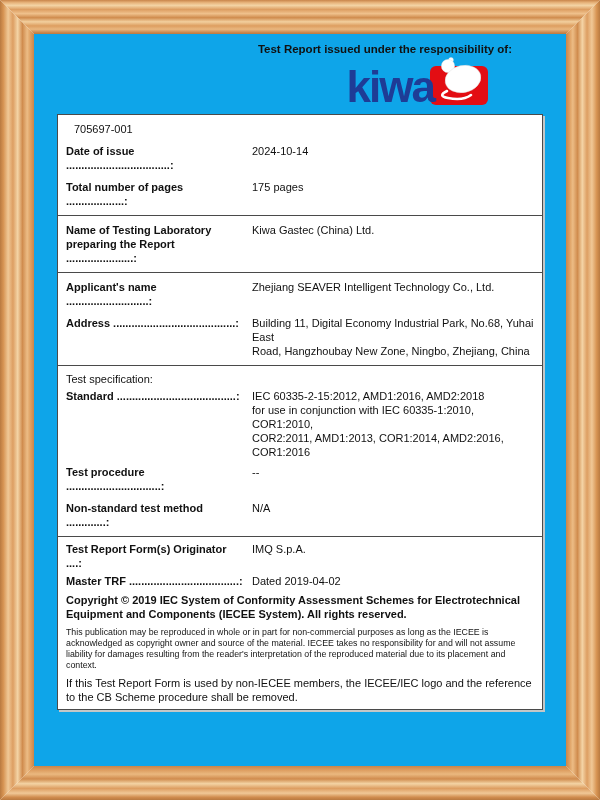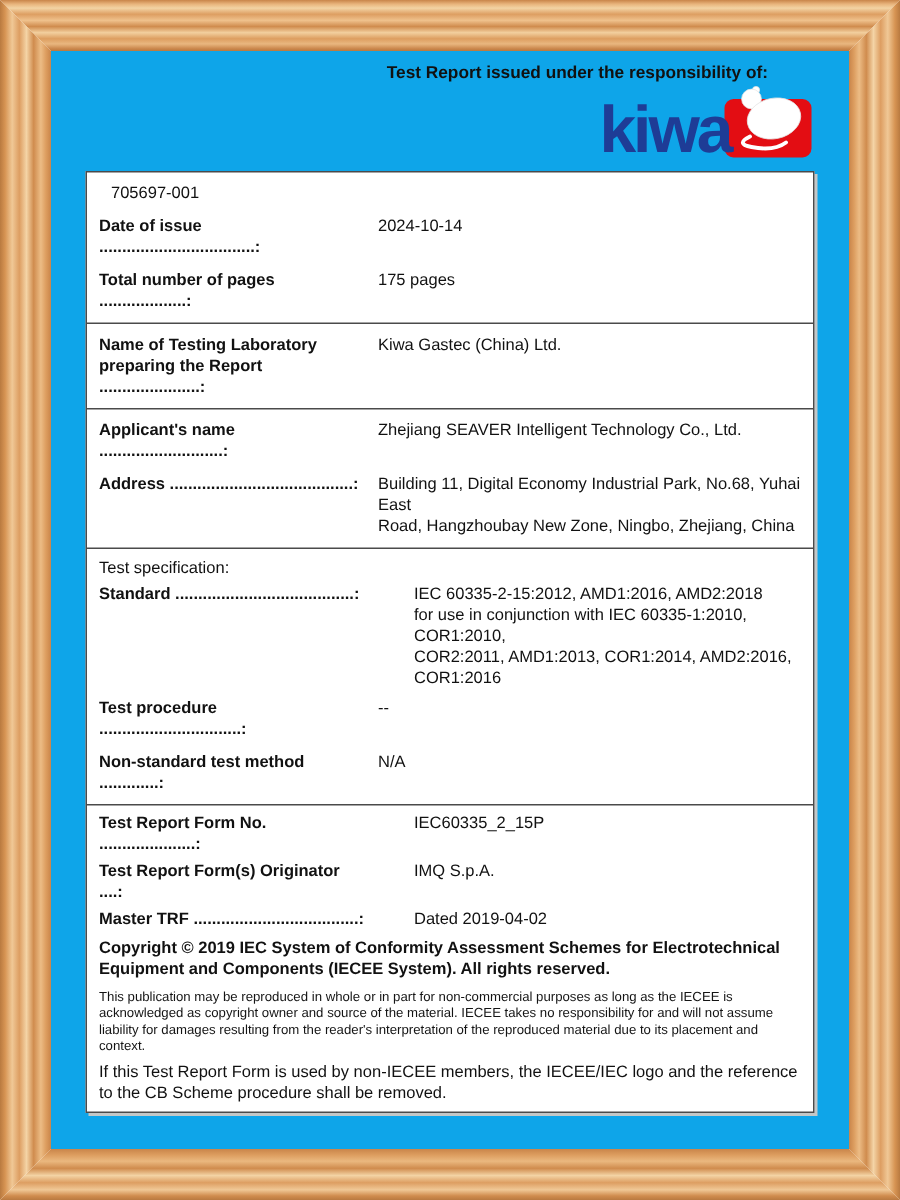--- a/index.html
+++ b/index.html
@@ -16,36 +16,36 @@
   .wood-bottom{bottom:0;clip-path:polygon(34px 0,calc(100% - 34px) 0,100% 100%,0 100%);
     background:linear-gradient(0deg,#b97a40 0%,#d08c4e 8%,#f0c896 20%,#dd9e62 34%,#f3d3a4 48%,#d08c4e 62%,#eab87f 76%,#dd9e60 88%,#c9854a 100%);}
   .wood-v{top:0;bottom:0;width:34px;
     background:linear-gradient(90deg,#b97a40 0%,#d79453 10%,#f0c896 24%,#dd9e62 38%,#f4d4a6 52%,#d08c4e 66%,#ecbc85 80%,#dd9e60 90%,#c9854a 100%);}
   .wood-left{left:0;clip-path:polygon(0 0,100% 34px,100% calc(100% - 34px),0 100%);}
   .wood-right{right:0;clip-path:polygon(100% 0,100% 100%,0 calc(100% - 34px),0 34px);
     background:linear-gradient(270deg,#b97a40 0%,#d79453 10%,#f0c896 24%,#dd9e62 38%,#f4d4a6 52%,#d08c4e 66%,#ecbc85 80%,#dd9e60 90%,#c9854a 100%);}
   
   .page{position:absolute;top:34px;left:34px;right:34px;bottom:34px;background:#0ea5e9;z-index:2;}
   .resp-line{margin-top:9px;padding-right:54px;text-align:right;font-weight:bold;font-size:11.5px;}
-  .logo-wrap{display:flex;justify-content:flex-end;align-items:flex-end;padding-right:23px;margin-top:2px;height:50px;}
+  .logo-wrap{display:flex;justify-content:flex-end;align-items:flex-end;padding-right:76px;margin-top:2px;height:50px;}
   .kiwa-text{font-weight:bold;font-size:44px;line-height:40px;letter-spacing:-2px;color:#1e3c96;position:relative;z-index:2;}
   .logo-badge{margin-left:-16px;position:relative;z-index:1;}
   
   .doc-table{
     margin:7px 0 0 23px;width:486px;border:1px solid #4a4a4a;
     box-shadow:2px 2px 0 0 #c3c7c7;background:#fff;box-sizing:border-box;
   }
   .sect{border-top:1px solid #4a4a4a;padding:3px 0;}
   .sect:first-child{border-top:none;}
   .title-block{text-align:center;padding:5px 6px 7px 6px;}
   .t1{font-size:15px;letter-spacing:.5px;line-height:18px;}
   .t2{font-size:14px;line-height:17px;}
   .t3,.t4{font-size:13.5px;font-weight:bold;line-height:18px;}
   .frow{display:flex;padding:4px 8px;font-size:11px;line-height:14px;}
-  .frow.tight{padding:2px 8px;gap:24px;}
+  .frow.tight{padding:2px 8px;}
   .flabel{width:178px;flex:none;font-weight:bold;white-space:pre-line;overflow:hidden;}
   .fvalue{flex:1;padding-left:8px;white-space:pre-line;}
   .spec-head{font-weight:normal;font-size:11px;padding:4px 8px 2px 8px;}
   .para{font-size:11px;line-height:13.5px;padding:4px 8px 2px 8px;white-space:pre-line;}
   .para.b{font-weight:bold;}
   .para.small{font-size:8.8px;line-height:11px;color:#141414;}
 </style>
 </head>
 <body>
 
@@ -121,24 +121,20 @@
         <div class="fvalue">--</div>
       </div>
       <div class="frow">
         <div class="flabel">Non-standard test method .............:</div>
         <div class="fvalue">N/A</div>
       </div>
     </div>
 
     <div class="sect">
       <div class="frow tight">
-        <div class="flabel">Test Report Form No. .....................:</div>
-        <div class="fvalue">IEC60335_2_15P</div>
-      </div>
-      <div class="frow tight">
         <div class="flabel">Test Report Form(s) Originator ....:</div>
         <div class="fvalue">IMQ S.p.A.</div>
       </div>
       <div class="frow tight">
         <div class="flabel">Master TRF ....................................:</div>
         <div class="fvalue">Dated 2019-04-02</div>
       </div>
       <div class="para b">Copyright © 2019 IEC System of Conformity Assessment Schemes for Electrotechnical Equipment and Components (IECEE System). All rights reserved.</div>
       <div class="para small">This publication may be reproduced in whole or in part for non-commercial purposes as long as the IECEE is acknowledged as copyright owner and source of the material. IECEE takes no responsibility for and will not assume liability for damages resulting from the reader's interpretation of the reproduced material due to its placement and context.</div>
       <div class="para">If this Test Report Form is used by non-IECEE members, the IECEE/IEC logo and the reference to the CB Scheme procedure shall be removed.</div>

